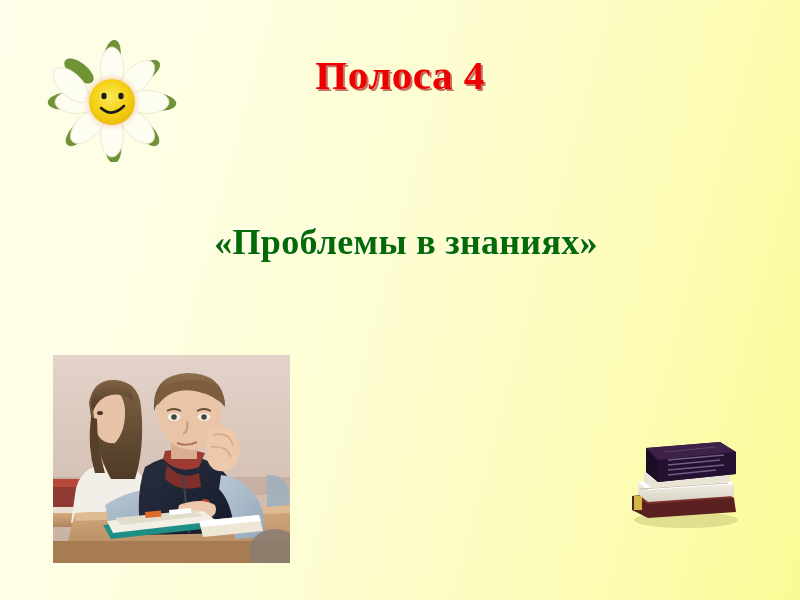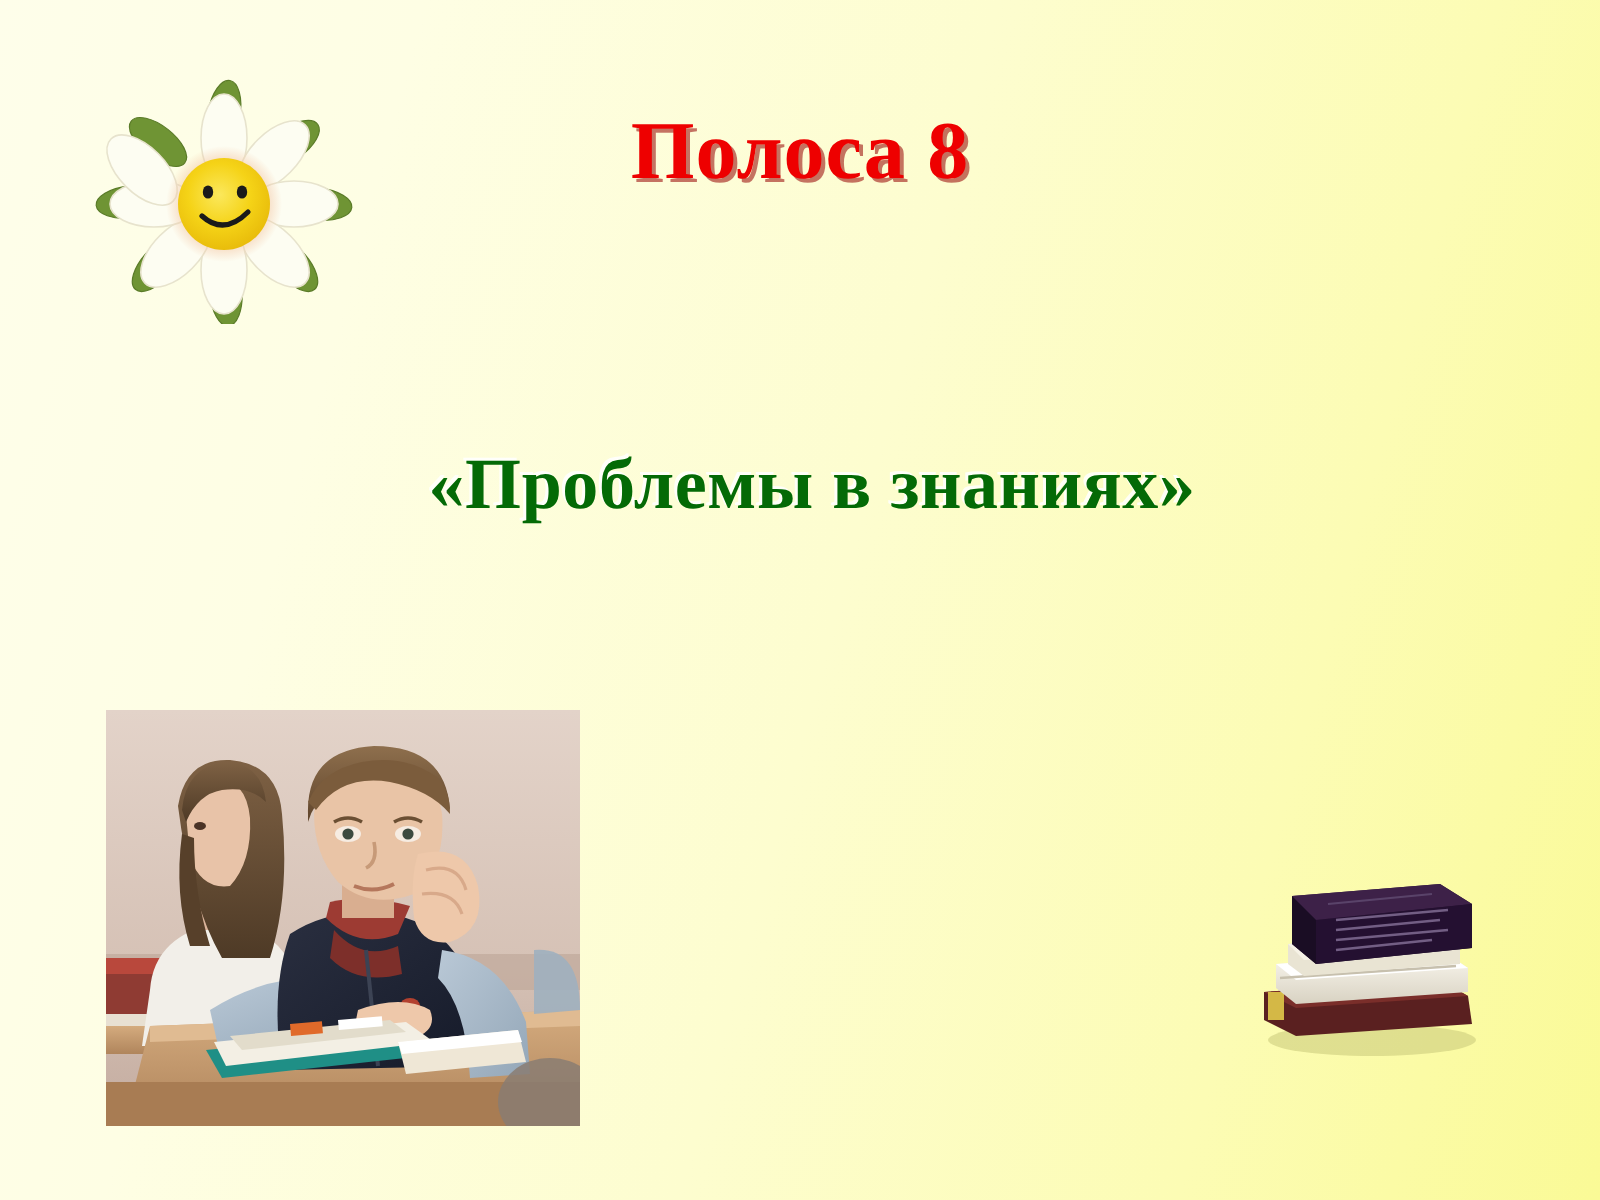--- a/index.html
+++ b/index.html
@@ -133,21 +133,21 @@
       <circle cx="68" cy="66" r="23" fill="url(#ctrGrad)"></circle>
 
       <g fill="#1a1a1a">
         <ellipse cx="60" cy="60" rx="2.6" ry="3.3"></ellipse>
         <ellipse cx="77" cy="60" rx="2.6" ry="3.3"></ellipse>
       </g>
       <path d="M57 72 Q68 82 80 70" stroke="#1a1a1a" stroke-width="2.6" fill="none" stroke-linecap="round"></path>
     </svg>
   </div>
 
-  <div id="title">Полоса 8</div>
+  <div id="title">Полоса 4</div>
 
   <div id="subtitle">«Проблемы в знаниях»</div>
 
   <div id="photo">
     <svg viewBox="0 0 237 208" xmlns="http://www.w3.org/2000/svg">
       <defs>
         <linearGradient id="wallG" x1="0" y1="0" x2="0" y2="1">
           <stop offset="0%" stop-color="#e3d3c9"></stop>
           <stop offset="60%" stop-color="#d6c2b6"></stop>
           <stop offset="100%" stop-color="#c3ab9f"></stop>

